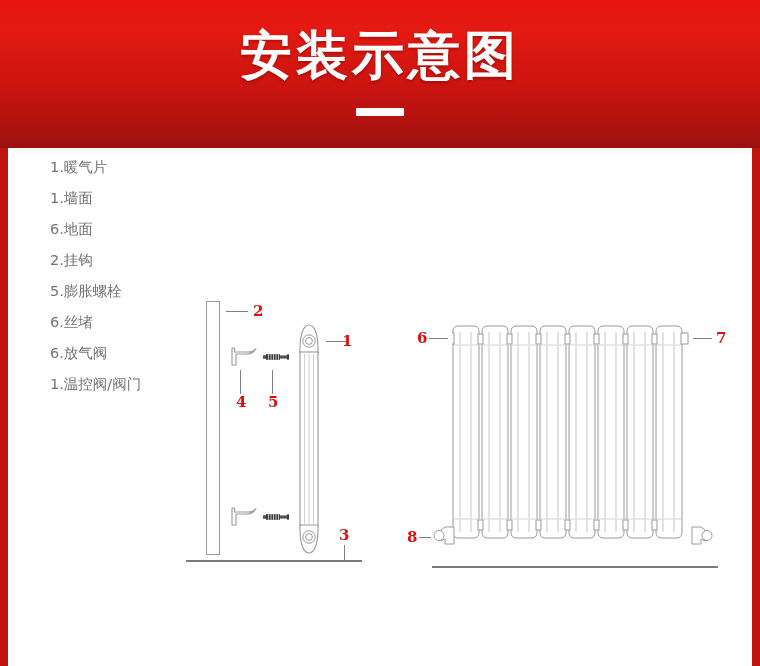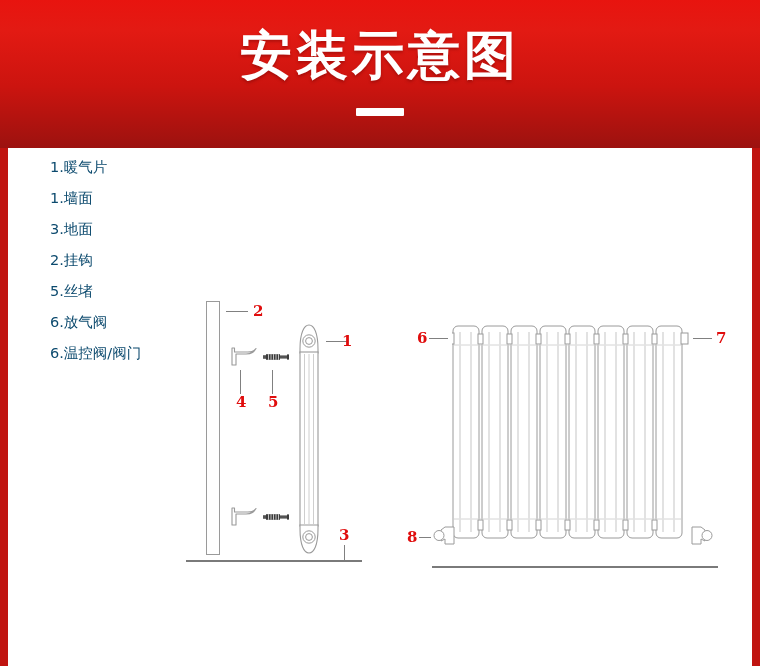--- a/index.html
+++ b/index.html
@@ -73,21 +73,21 @@
   }
 
   
   .legend {
     position: absolute;
     left: 50px;
     top: 160px;
     width: 140px;
   }
   .legend-item {
-    color: #0c4a6e;
+    color: #737373;
     font-size: 14.5px;
     line-height: 15px;
     height: 31px;
     font-family: "DejaVu Sans", "Liberation Sans", sans-serif;
     white-space: nowrap;
   }
 
   
   .label {
     position: absolute;
@@ -165,25 +165,26 @@
   </div>
 
   <div class="edge-left"></div>
   <div class="edge-right"></div>
 
   <div class="content"></div>
 
   <div class="legend">
     <div class="legend-item">1.暖气片</div>
     <div class="legend-item">1.墙面</div>
-    <div class="legend-item">3.地面</div>
+    <div class="legend-item">6.地面</div>
     <div class="legend-item">2.挂钩</div>
-    <div class="legend-item">5.丝堵</div>
+    <div class="legend-item">5.膨胀螺栓</div>
+    <div class="legend-item">6.丝堵</div>
     <div class="legend-item">6.放气阀</div>
-    <div class="legend-item">6.温控阀/阀门</div>
+    <div class="legend-item">1.温控阀/阀门</div>
   </div>
 
   <div>
 
     <div class="wall"></div>
     <div class="lead-h" style="left:226px; top:311px; width:22px;"></div>
     <div class="label" style="left:253px; top:304px;">2</div>
 
     <div class="floor-left"></div>
     <div class="lead-v" style="left:344px; top:545px; height:15px;"></div>

